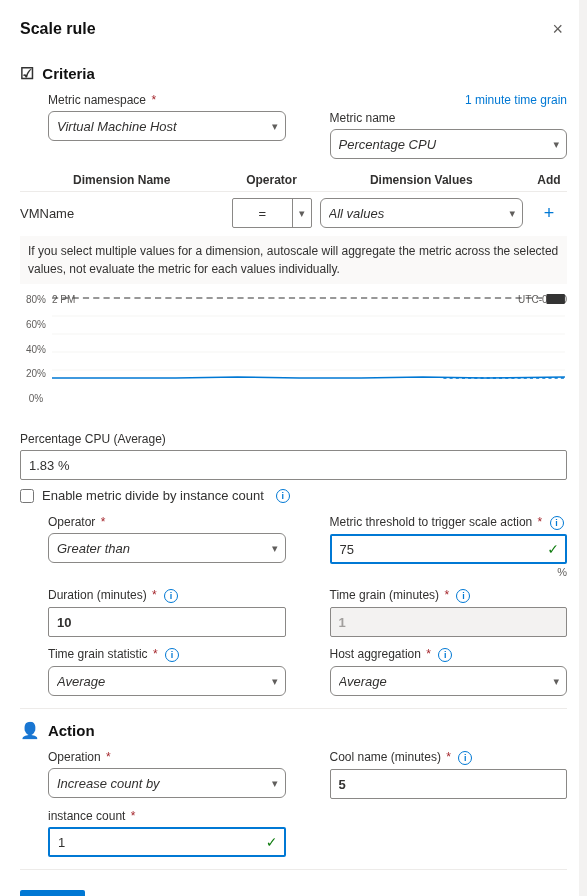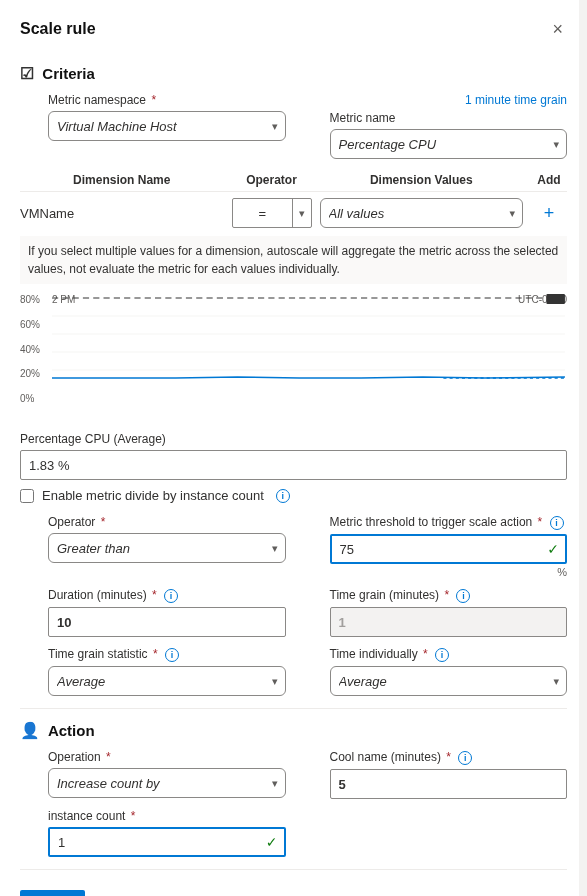--- a/index.html
+++ b/index.html
@@ -210,20 +210,21 @@
       position: absolute;
       left: 0;
       top: 0;
       width: 32px;
       height: 100%;
       display: flex;
       flex-direction: column;
       justify-content: space-between;
       font-size: 10px;
       color: #605e5c;
+      text-align: center;
     }
     .chart-svg-area {
       position: absolute;
       left: 32px;
       right: 0;
       top: 0;
       bottom: 20px;
     }
     .chart-x-label {
       display: flex;
@@ -525,21 +526,21 @@
             <option>Average</option>
             <option>Min</option>
             <option>Max</option>
             <option>Sum</option>
           </select>
           <span class="chevron-icon">▾</span>
         </div>
       </div>
       <div class="form-col">
         <label class="field-label">
-          <span>Time individually</span><span class="required"> *</span>
+          <span>Host aggregation</span><span class="required"> *</span>
           <span class="info-icon">i</span>
         </label>
         <div class="select-wrapper">
           <select class="select-field">
             <option>Average</option>
             <option>Min</option>
             <option>Max</option>
             <option>Sum</option>
             <option>Count</option>
             <option>Last</option>

